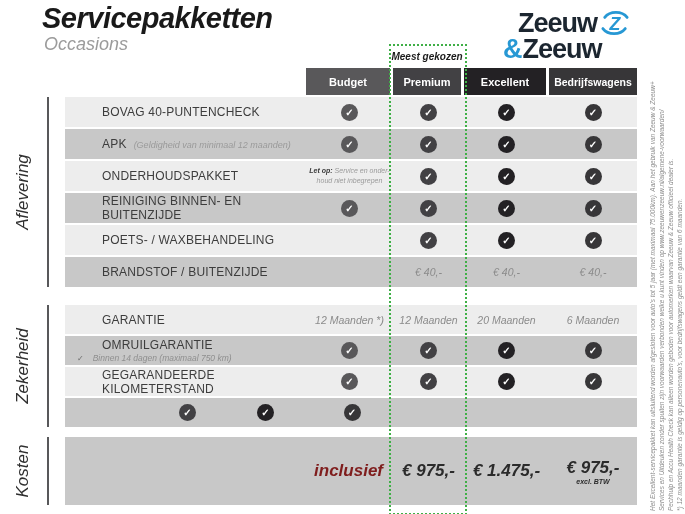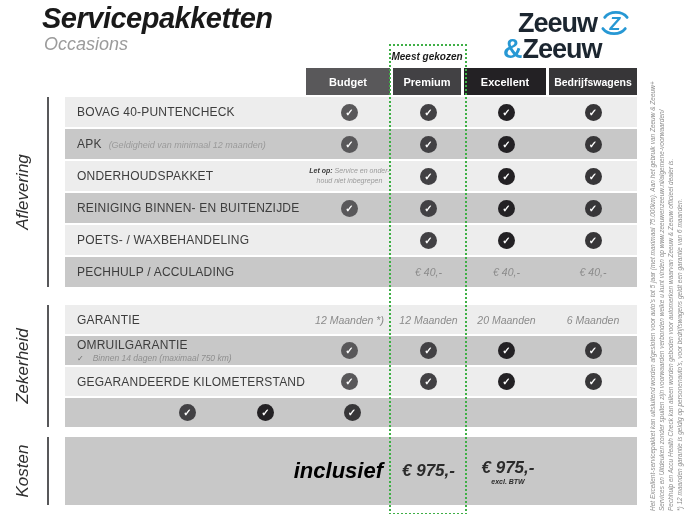--- a/index.html
+++ b/index.html
@@ -33,36 +33,36 @@
   .sec-bar{position:absolute;left:47px;width:2px;background:#58585a;}
   
   .rows{position:absolute;left:65px;width:572px;}
   .row{display:flex;margin-bottom:2px;align-items:stretch;}
   .rows-0 .row{height:30px;}
   .rows-1 .row{height:29px;}
   .row.light{background:#ededed;}
   .row.dark{background:#c8c8c8;}
   .row-label{width:241px;display:flex;flex-direction:column;justify-content:center;padding-left:12px;box-sizing:border-box;}
   .lab-top{display:flex;align-items:baseline;}
-  .lbl{font-size:12px;color:#3d3d3d;letter-spacing:0.2px;}
+  .lbl{font-size:12px;color:#3d3d3d;letter-spacing:0.2px;margin-left:25px;}
   .note{font-size:9px;font-style:italic;color:#9a9a9a;margin-left:7px;}
   .sub{font-size:8.5px;font-style:italic;color:#8f8f8f;margin-top:1px;}
   .sub-ico{font-style:normal;margin-right:9px;color:#6b6b6b;font-size:8px;}
   .cell{display:flex;align-items:center;justify-content:center;}
   .c0{width:87px}.c1{width:71px}.c2{width:85px}.c3{width:88px}
   .check{width:17px;height:17px;border-radius:50%;display:flex;align-items:center;justify-content:center;
     color:#fff;font-size:10px;font-weight:bold;}
   .value{font-size:10.5px;font-style:italic;color:#8b8b8b;}
   .note-cell{font-size:7px;color:#9a9a9a;font-style:italic;text-align:center;line-height:1.4;white-space:pre-line;}
   .note-cell b{color:#3a3a3a;}
   
   .kosten-band{position:absolute;left:65px;top:437px;width:572px;height:68px;background:#c8c8c8;
     display:flex;align-items:center;}
   .kosten-label{width:328px;text-align:right;padding-right:10px;box-sizing:border-box;
-    font-weight:bold;font-style:italic;font-size:22px;color:#000000;}
+    font-weight:bold;font-style:italic;font-size:17px;color:#7f1d1d;}
   .kprice{text-align:center;font-weight:bold;font-style:italic;font-size:17px;color:#2b2b2b;
     display:flex;flex-direction:column;align-items:center;justify-content:center;}
   .kp1{width:71px}.kp2{width:85px}.kp3{width:88px}
   .btw{font-size:7px;font-weight:bold;margin-top:0;}
   
   .footnote-wrap{position:absolute;left:648px;top:511px;width:0;height:0;}
   .footnote{transform:rotate(-90deg);transform-origin:0 0;width:455px;
     font-size:6.5px;line-height:1.4;font-style:italic;color:#8f8f8f;white-space:pre-line;}
 </style>
 </head>
@@ -200,21 +200,21 @@
       <div class="cell c2">
         <span class="check" style="background: rgb(35, 33, 36);">✓</span>
       </div>
       <div class="cell c3">
         <span class="check" style="background: rgb(55, 54, 56);">✓</span>
       </div>
     </div>
     <div class="row dark">
       <div class="row-label">
         <div class="lab-top">
-          <span class="lbl">PECHHULP / ACCULADING</span>
+          <span class="lbl">BRANDSTOF / BUITENZIJDE</span>
         </div>
       </div>
       <div class="cell c0"></div>
       <div class="cell c1">
         <span class="value">€ 40,-</span>
       </div>
       <div class="cell c2">
         <span class="value">€ 40,-</span>
       </div>
       <div class="cell c3">
@@ -291,20 +291,21 @@
       </div>
       <div class="cell c3">
         <span class="check" style="background: rgb(55, 54, 56);">✓</span>
       </div>
     </div>
   </div>
 
 <div class="kosten-band">
   <div class="kosten-label">inclusief</div>
   <div class="kprice kp1">€ 975,-</div>
+  <div class="kprice kp2">€ 1.475,-</div>
   <div class="kprice kp3">
     <span>€ 975,-</span>
     <span class="btw">excl. BTW</span>
   </div>
 </div>
 
 <div class="footnote-wrap">
   <div class="footnote">Het Excellent-servicepakket kan uitsluitend worden afgesloten voor auto's tot 5 jaar (met maximaal 75.000km). Aan het gebruik van Zeeuw &amp; Zeeuw+
 Services en Uitdeuken zonder spuiten zijn voorwaarden verbonden welke u kunt vinden op www.zeeuwenzeeuw.nl/algemene-voorwaarden/
 Pechhulp en Accu Health Check kan alleen worden geboden voor automerken waarvan Zeeuw &amp; Zeeuw officieel dealer is.

